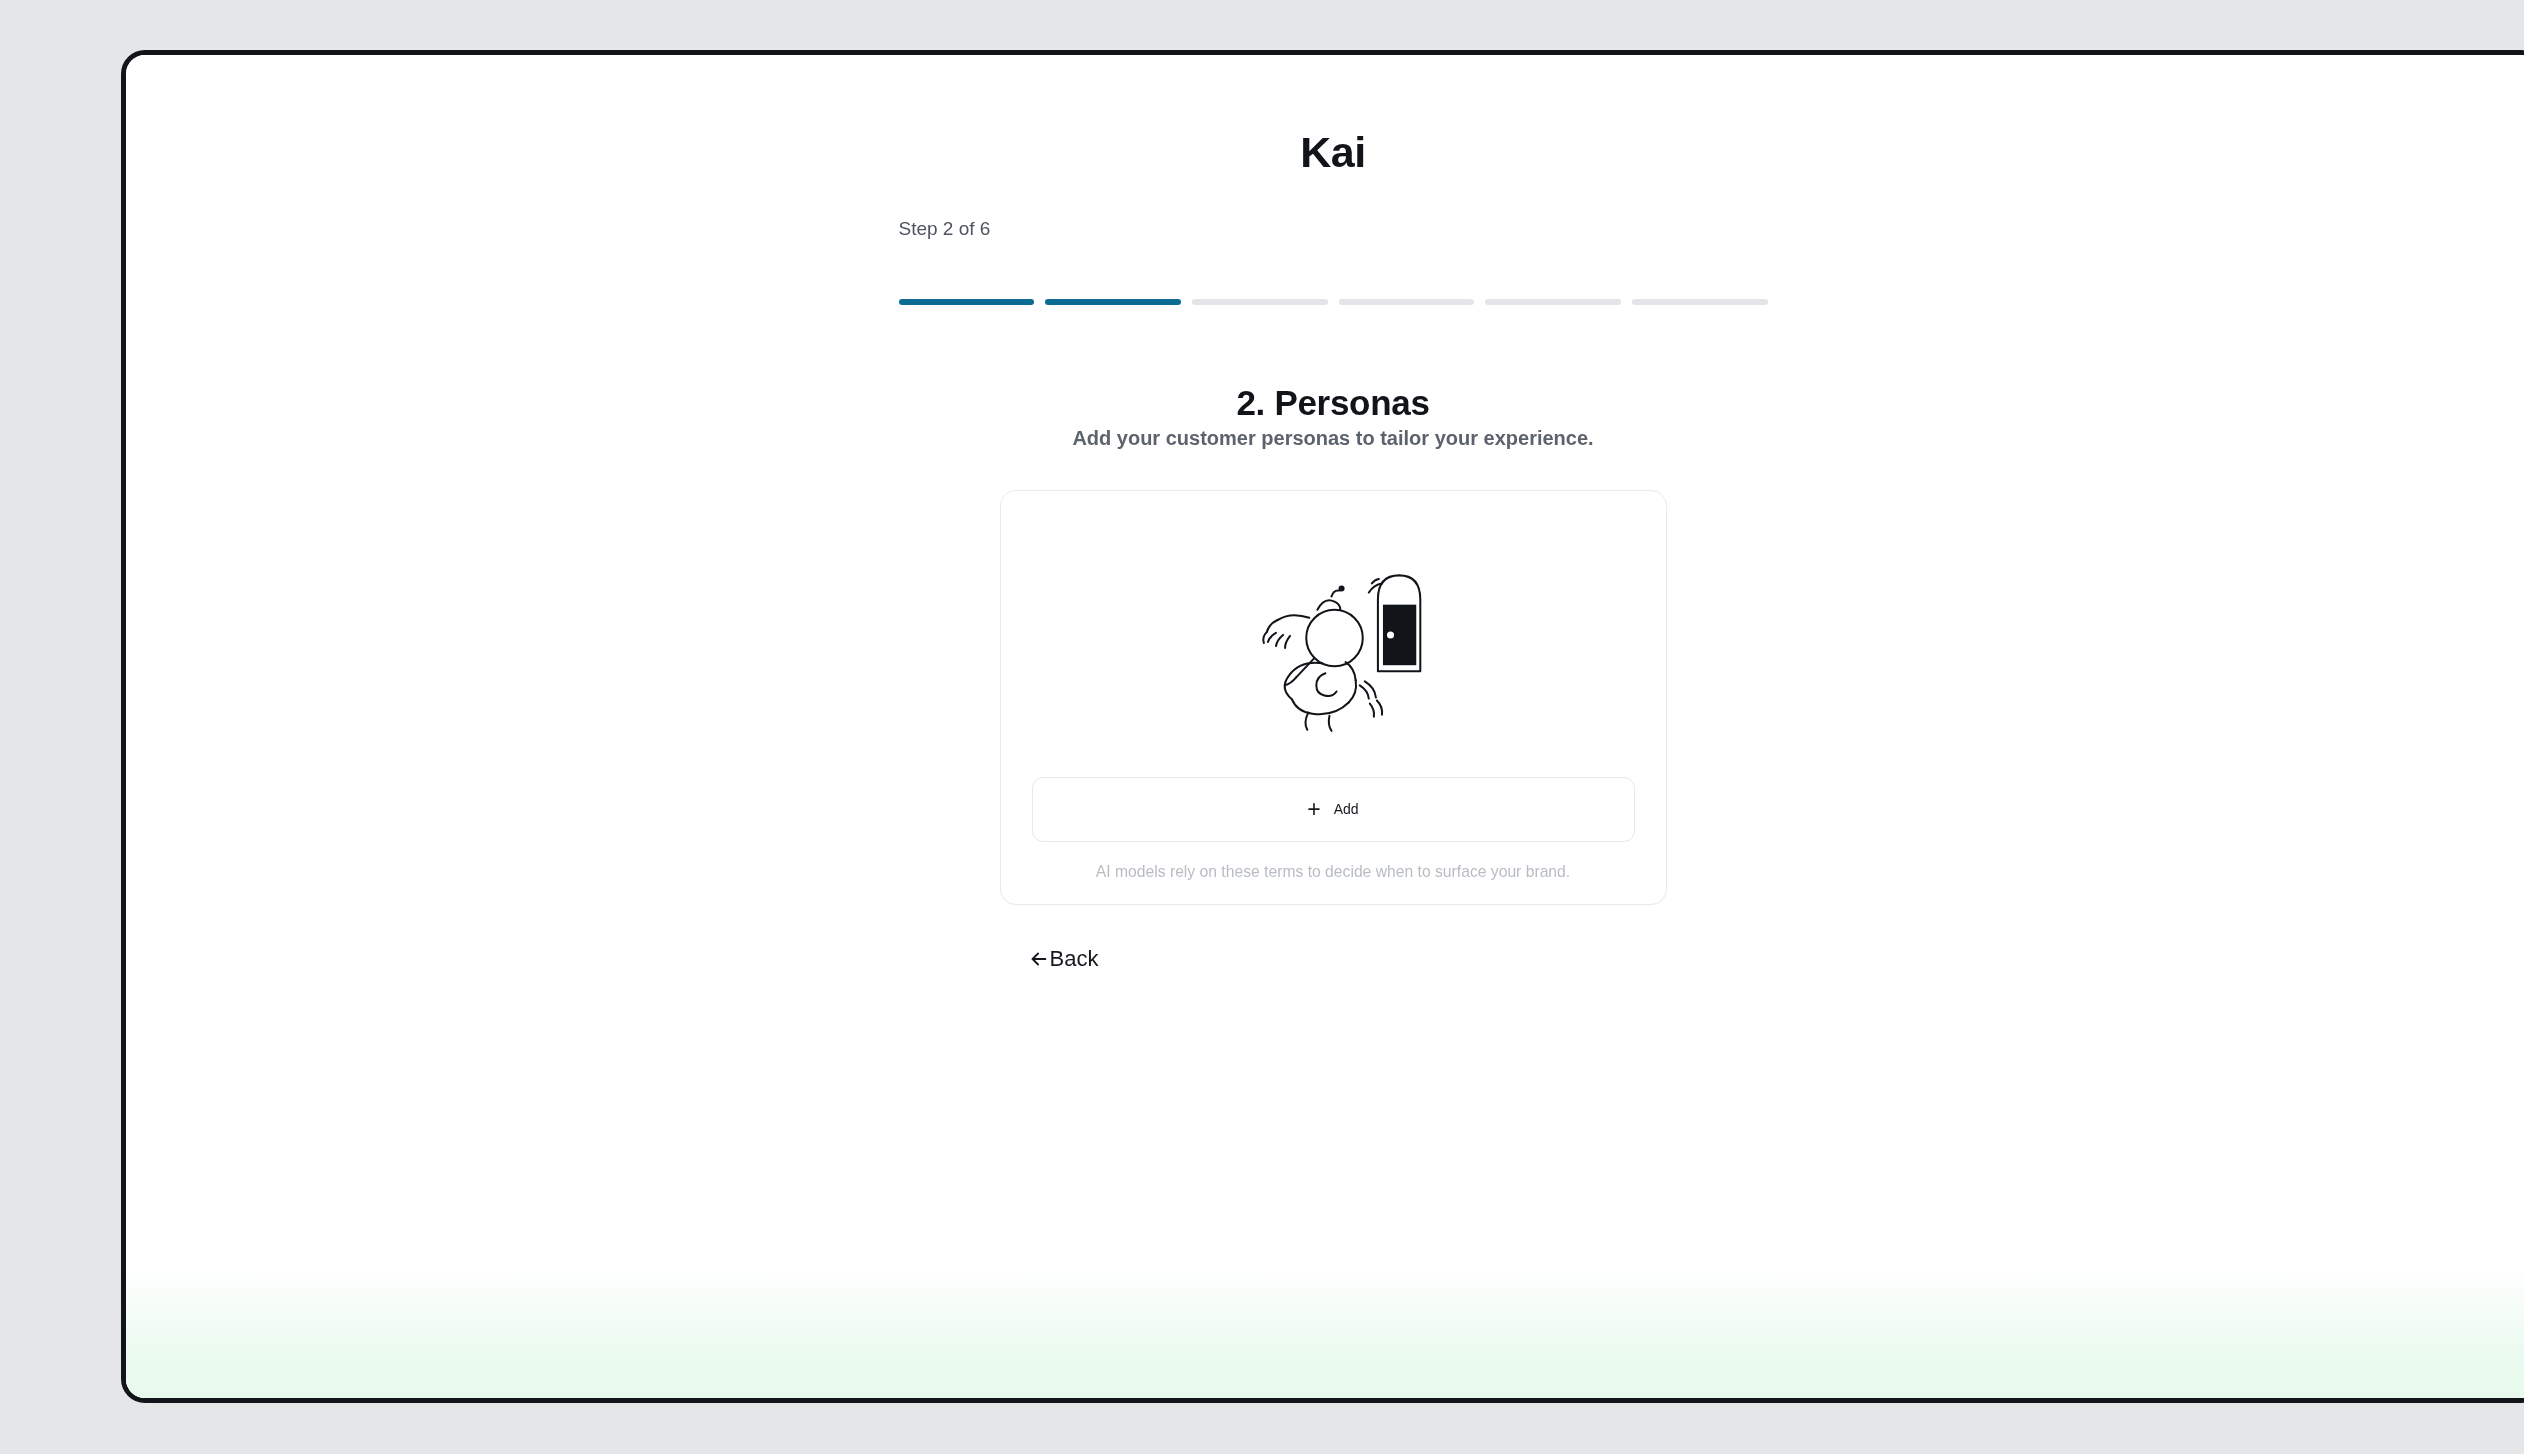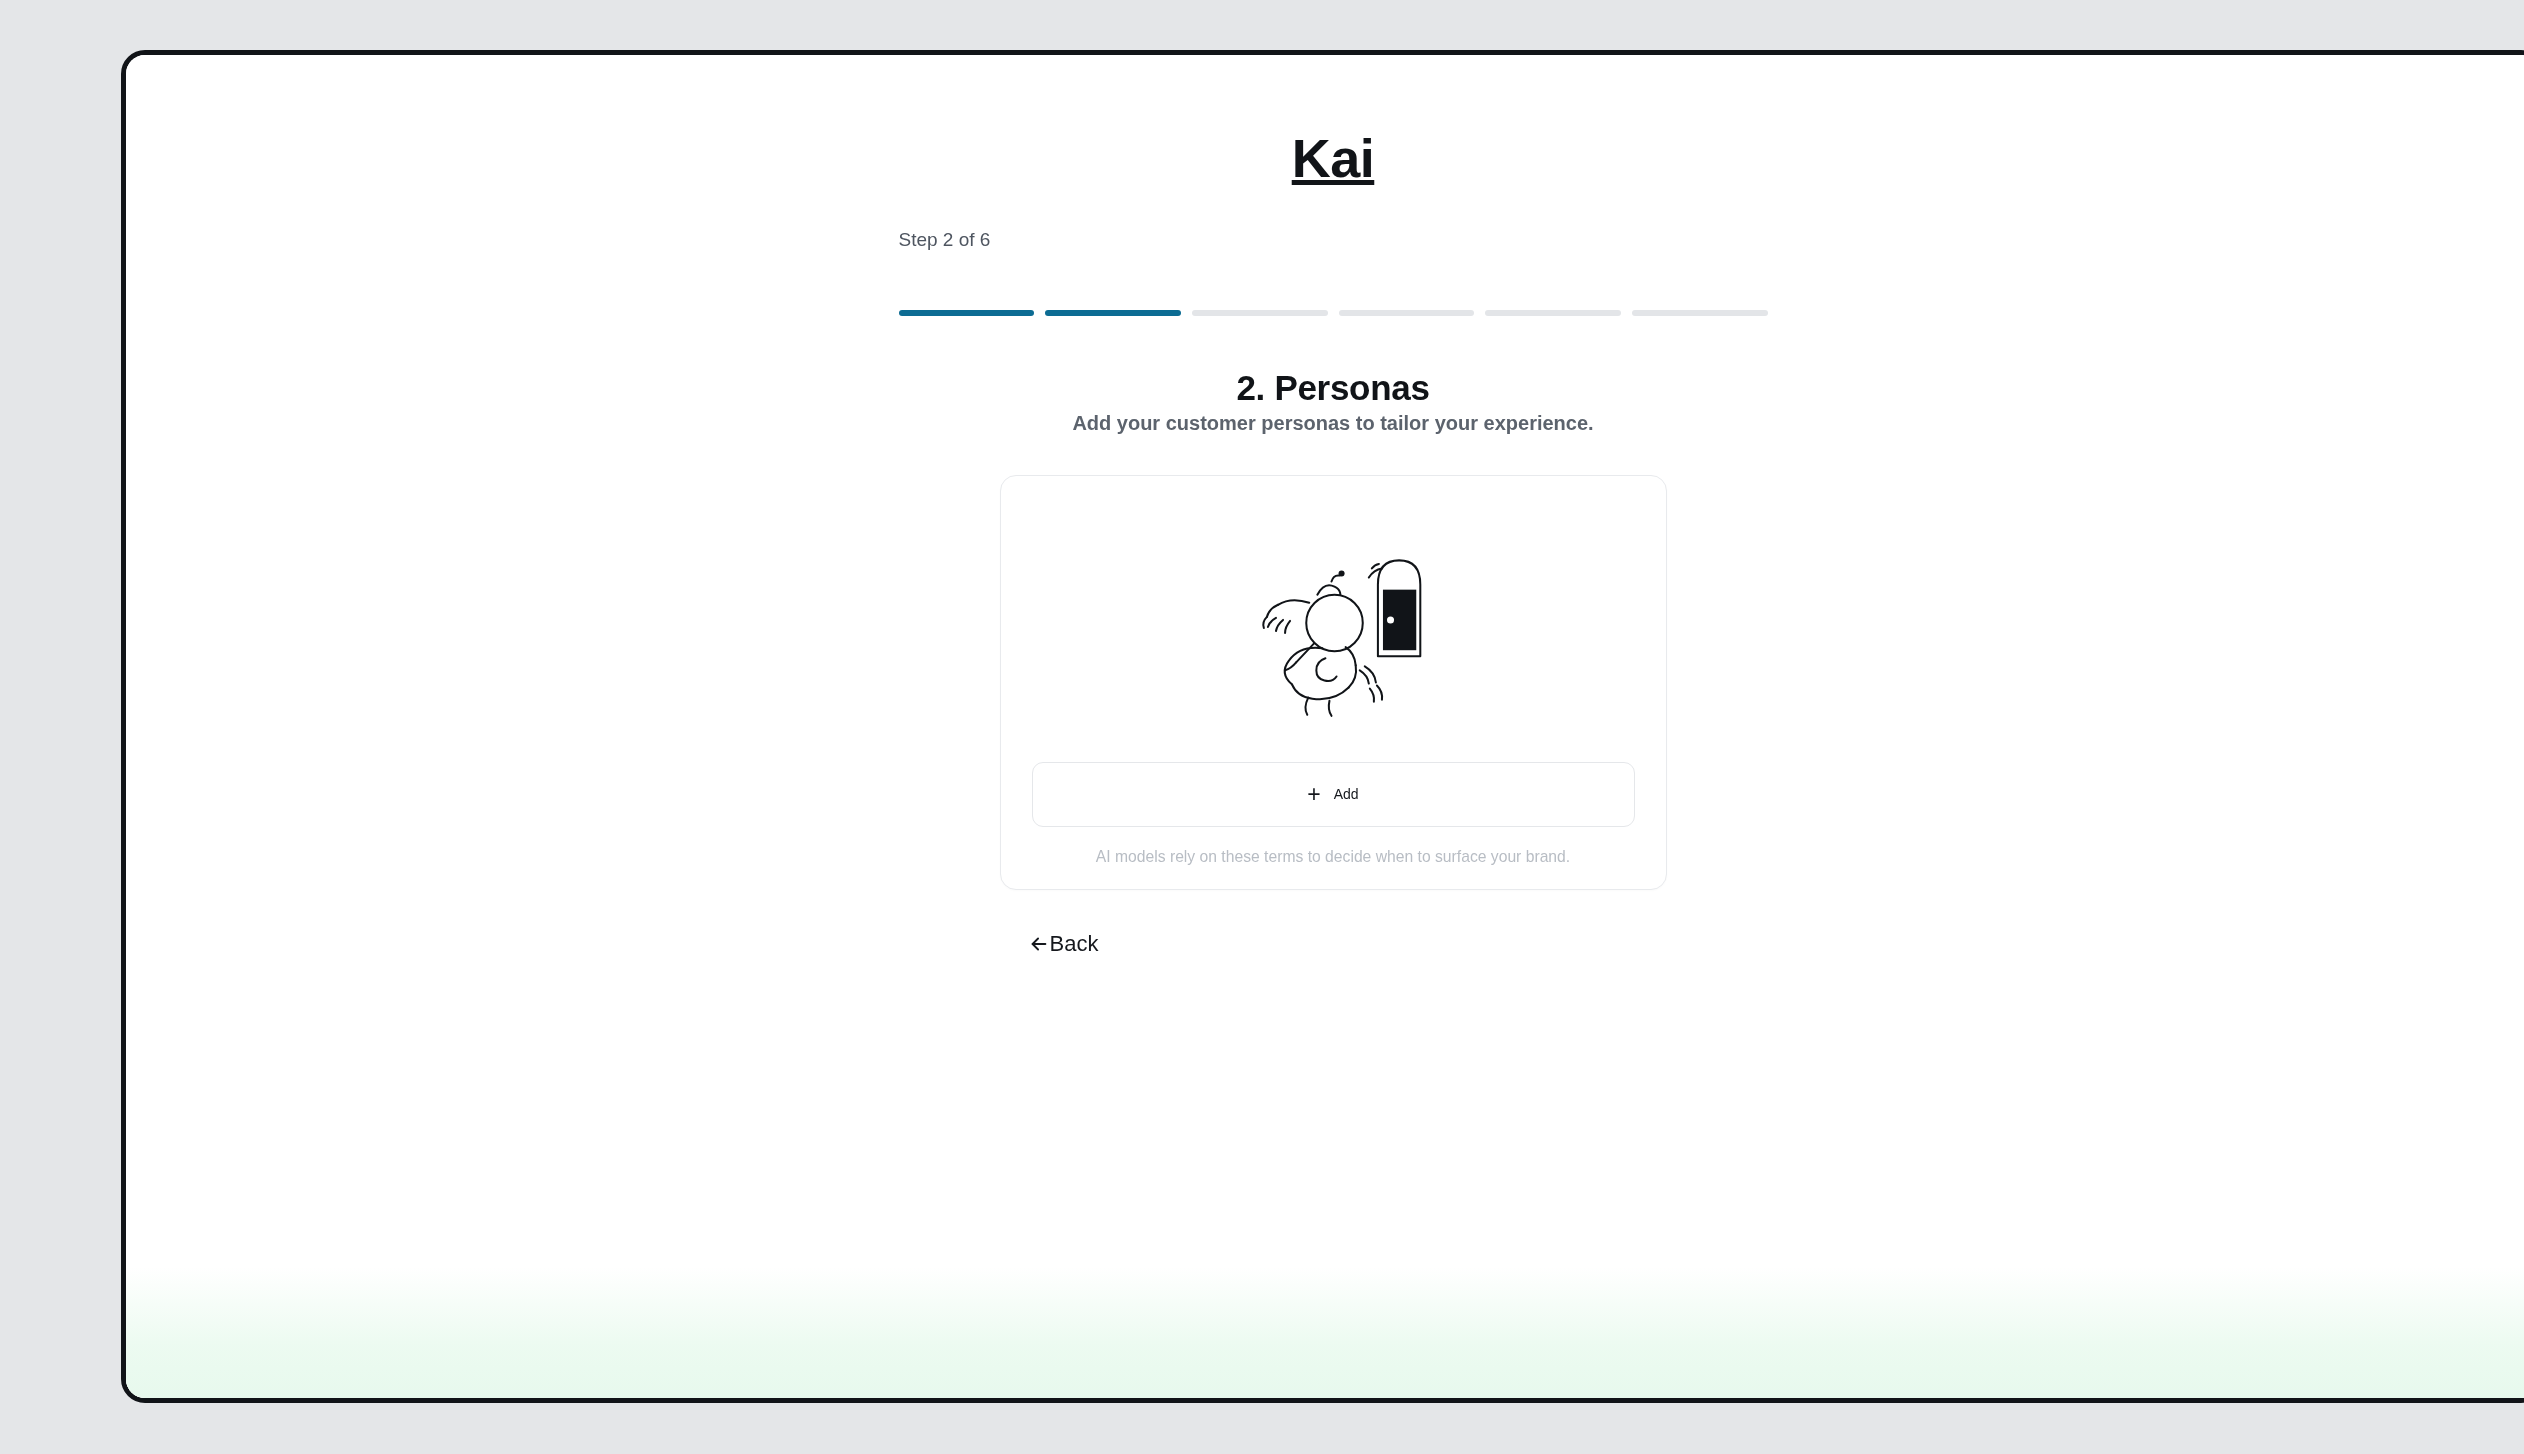--- a/index.html
+++ b/index.html
@@ -39,26 +39,25 @@
   }
   .content {
     position: relative;
     width: 100%;
     padding-top: 76px;
     display: flex;
     flex-direction: column;
     align-items: center;
   }
   .brand-title {
-    font-size: 54px;
+    font-size: 43px;
     font-weight: bold;
     color: #111418;
     letter-spacing: -0.5px;
     line-height: 1;
-    text-decoration: underline;
   }
   .stepper-wrap {
     width: 869px;
     margin-top: 44px;
     display: flex;
     flex-direction: column;
     align-items: flex-start;
     gap: 48px;
   }
   .step-label {
@@ -75,21 +74,21 @@
   .progress-seg {
     flex: 1;
     height: 5.6px;
     border-radius: 3px;
     background: #e3e5e8;
   }
   .progress-seg.done { background: #0d6c93; }
   .progress-seg.active { background: #0c6c93; }
 
   .step-heading {
-    margin-top: 52px;
+    margin-top: 78px;
     font-size: 35px;
     font-weight: bold;
     color: #111418;
     letter-spacing: -0.3px;
   }
   .step-sub {
     margin-top: 4px;
     font-size: 20px;
     color: #5c636d;
     font-weight: 700;

